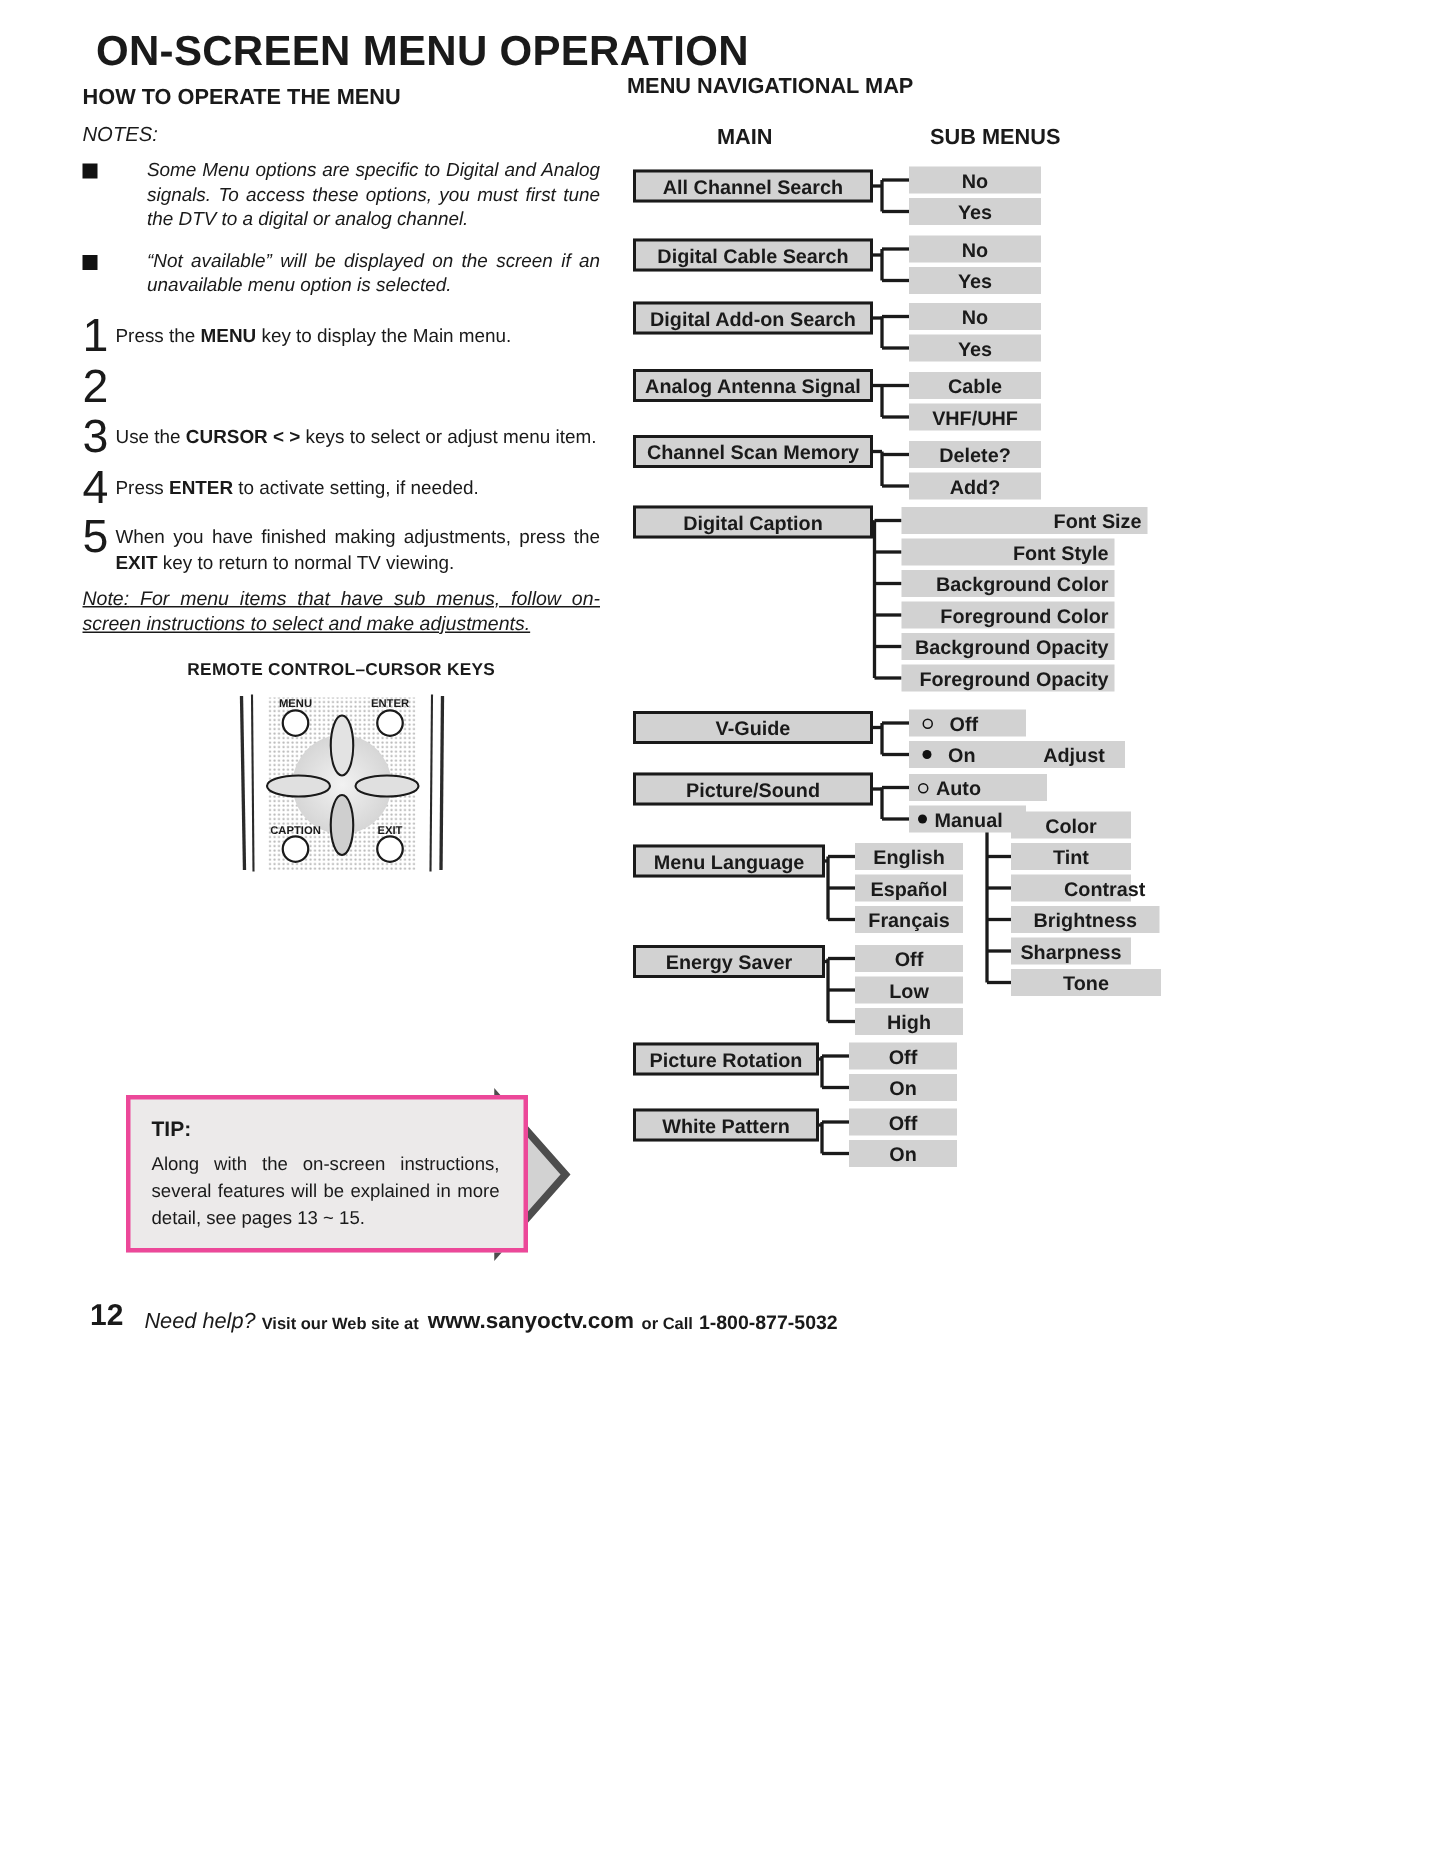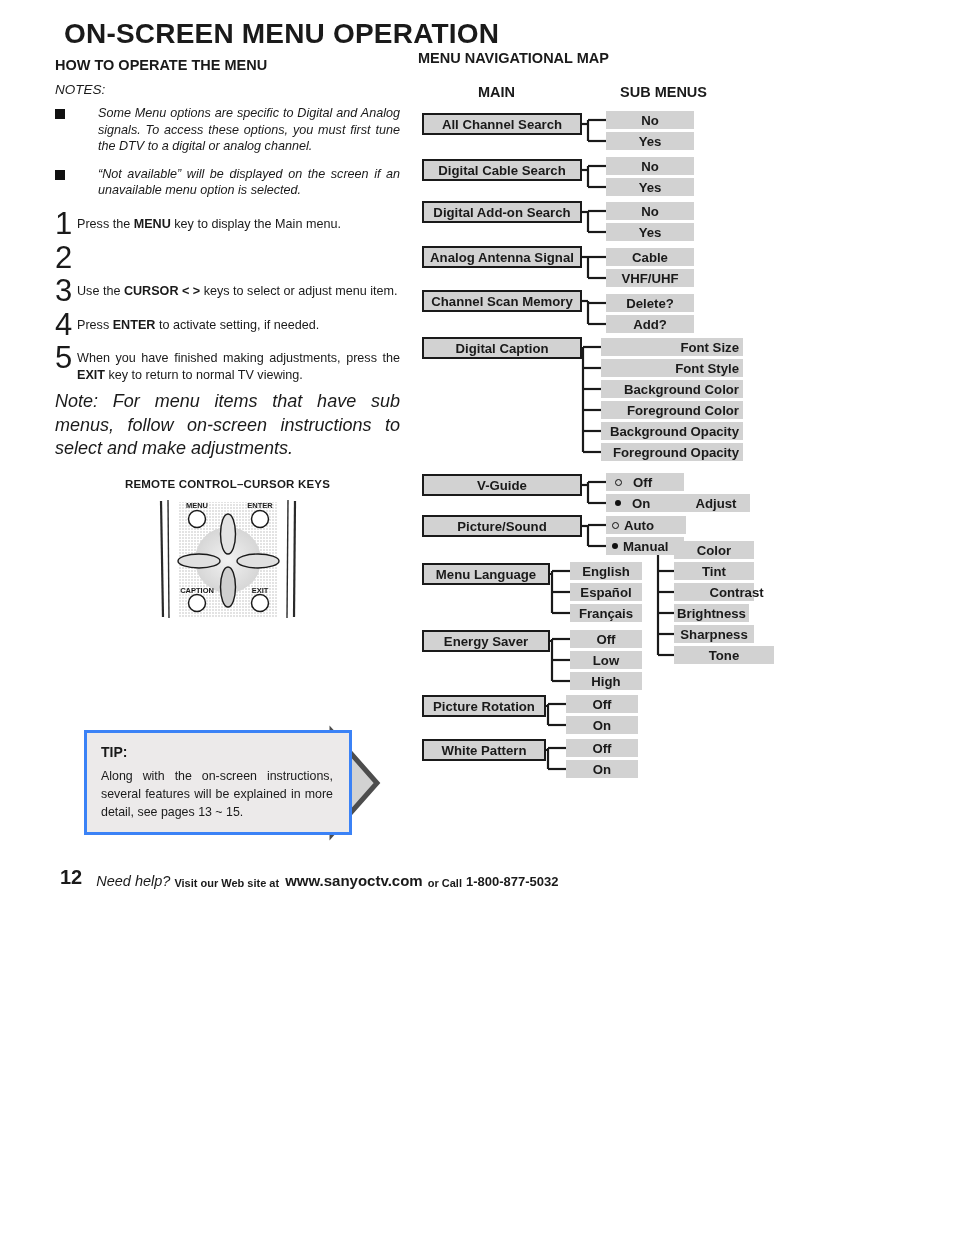--- a/index.html
+++ b/index.html
@@ -15,32 +15,32 @@
   .notes-label{font-style:italic;font-size:13.5px;margin:0 0 8px 0;}
   .note-row{display:flex;margin:0 0 11px 0;}
   .note-sq{width:10px;height:10px;background:#111;flex:0 0 10px;margin-top:4px;}
   .note-txt{font-style:italic;font-size:12.6px;line-height:1.32;text-align:justify;margin-left:33px;}
 
   .step{display:flex;margin-bottom:5px;align-items:flex-start;}
   .step-num{font-size:31px;line-height:0.92;width:22px;flex:0 0 22px;font-weight:400;font-family:"Liberation Sans",sans-serif;}
   .step-txt{font-size:12.6px;line-height:1.33;text-align:justify;padding-top:6px;}
   .step-txt b{font-weight:bold;}
 
-  .note2{font-style:italic;font-size:18px;line-height:1.33;text-align:justify;margin-top:6px;}
+  .note2{font-style:italic;font-size:13px;line-height:1.33;text-align:justify;margin-top:6px;text-decoration:underline;}
   .note2 .lead{font-style:italic;}
 
   .remote-cap{text-align:center;font-size:11.5px;font-weight:bold;letter-spacing:.2px;margin:17px 0 8px 0;}
 
   
   .remote-wrap{display:flex;justify-content:center;}
   .remote{position:relative;width:146px;height:123px;}
 
   
   .tipwrap{position:absolute;left:84px;top:730px;width:335px;height:110px;}
-  .tipbox{position:absolute;left:0;top:0;width:268px;height:105px;border:3px solid #3b82f6;background:#eceaea;box-sizing:border-box;}
+  .tipbox{position:absolute;left:0;top:0;width:268px;height:105px;border:3px solid #ec4899;background:#eceaea;box-sizing:border-box;}
   .tip-title{font-size:14px;font-weight:bold;margin:11px 0 0 14px;}
   .tip-body{font-size:12.4px;line-height:1.45;text-align:justify;margin:8px 16px 0 14px;}
   .tip-arrow{position:absolute;left:245px;top:-6px;width:90px;height:118px;}
 
   
   .footer{position:absolute;left:60px;top:866px;display:flex;align-items:flex-end;}
   .pg{font-size:20px;font-weight:bold;margin-right:14px;}
   .f-need{font-size:14.5px;font-weight:normal;font-style:italic;}
   .f-small{font-size:11px;font-weight:bold;margin-left:4px;}
   .f-url{font-size:15px;font-weight:bold;margin-left:6px;}
@@ -261,49 +261,49 @@
       <div class="mbox" style="left: 4px; top: 151px; width: 160px;">Digital Add-on Search</div>
       <div class="sbox" style="left: 188px; top: 152px; width: 88px;">No</div>
       <div class="sbox" style="left: 188px; top: 173px; width: 88px;">Yes</div>
       <div class="mbox" style="left: 4px; top: 196px; width: 160px;">Analog Antenna Signal</div>
       <div class="sbox" style="left: 188px; top: 198px; width: 88px;">Cable</div>
       <div class="sbox" style="left: 188px; top: 219px; width: 88px;">VHF/UHF</div>
       <div class="mbox" style="left: 4px; top: 240px; width: 160px;">Channel Scan Memory</div>
       <div class="sbox" style="left: 188px; top: 244px; width: 88px;">Delete?</div>
       <div class="sbox" style="left: 188px; top: 265px; width: 88px;">Add?</div>
       <div class="mbox" style="left: 4px; top: 287px; width: 160px;">Digital Caption</div>
-      <div class="sbox right" style="left: 183px; top: 288px; width: 142px;">Font Size</div>
+      <div class="sbox right" style="left: 183px; top: 288px; width: 164px;">Font Size</div>
       <div class="sbox right" style="left: 183px; top: 309px; width: 142px;">Font Style</div>
       <div class="sbox right" style="left: 183px; top: 330px; width: 142px;">Background Color</div>
       <div class="sbox right" style="left: 183px; top: 351px; width: 142px;">Foreground Color</div>
       <div class="sbox right" style="left: 183px; top: 372px; width: 142px;">Background Opacity</div>
       <div class="sbox right" style="left: 183px; top: 393px; width: 142px;">Foreground Opacity</div>
       <div class="mbox" style="left: 4px; top: 424px; width: 160px;">V-Guide</div>
       <div class="sbox radio" style="left: 188px; top: 423px; width: 78px;">
         <span class="dot"></span>
         <span>Off</span>
       </div>
       <div class="sbox radio" style="left: 188px; top: 444px; width: 78px;">
         <span class="dot filled"></span>
         <span>On</span>
       </div>
       <div class="sbox" style="left: 264px; top: 444px; width: 68px;">Adjust</div>
       <div class="mbox" style="left: 4px; top: 465px; width: 160px;">Picture/Sound</div>
-      <div class="sbox radio2" style="left: 188px; top: 466px; width: 80px;">
+      <div class="sbox radio2" style="left: 188px; top: 466px; width: 92px;">
         <span class="dot"></span>
         <span>Auto</span>
       </div>
       <div class="sbox radio2" style="left: 188px; top: 487px; width: 78px;">
         <span class="dot filled"></span>
         <span>Manual</span>
       </div>
       <div class="sbox" style="left: 256px; top: 491px; width: 80px;">Color</div>
       <div class="sbox" style="left: 256px; top: 512px; width: 80px;">Tint</div>
       <div class="sbox" style="left: 256px; top: 533px; width: 80px; padding-left: 45px;">Contrast</div>
-      <div class="sbox" style="left: 256px; top: 554px; width: 75px;">Brightness</div>
+      <div class="sbox" style="left: 256px; top: 554px; width: 99px;">Brightness</div>
       <div class="sbox" style="left: 256px; top: 575px; width: 80px;">Sharpness</div>
       <div class="sbox" style="left: 256px; top: 596px; width: 100px;">Tone</div>
       <div class="mbox" style="left: 4px; top: 513px; width: 128px;">Menu Language</div>
       <div class="sbox" style="left: 152px; top: 512px; width: 72px;">English</div>
       <div class="sbox" style="left: 152px; top: 533px; width: 72px;">Español</div>
       <div class="sbox" style="left: 152px; top: 554px; width: 72px;">Français</div>
       <div class="mbox" style="left: 4px; top: 580px; width: 128px;">Energy Saver</div>
       <div class="sbox" style="left: 152px; top: 580px; width: 72px;">Off</div>
       <div class="sbox" style="left: 152px; top: 601px; width: 72px;">Low</div>
       <div class="sbox" style="left: 152px; top: 622px; width: 72px;">High</div>

